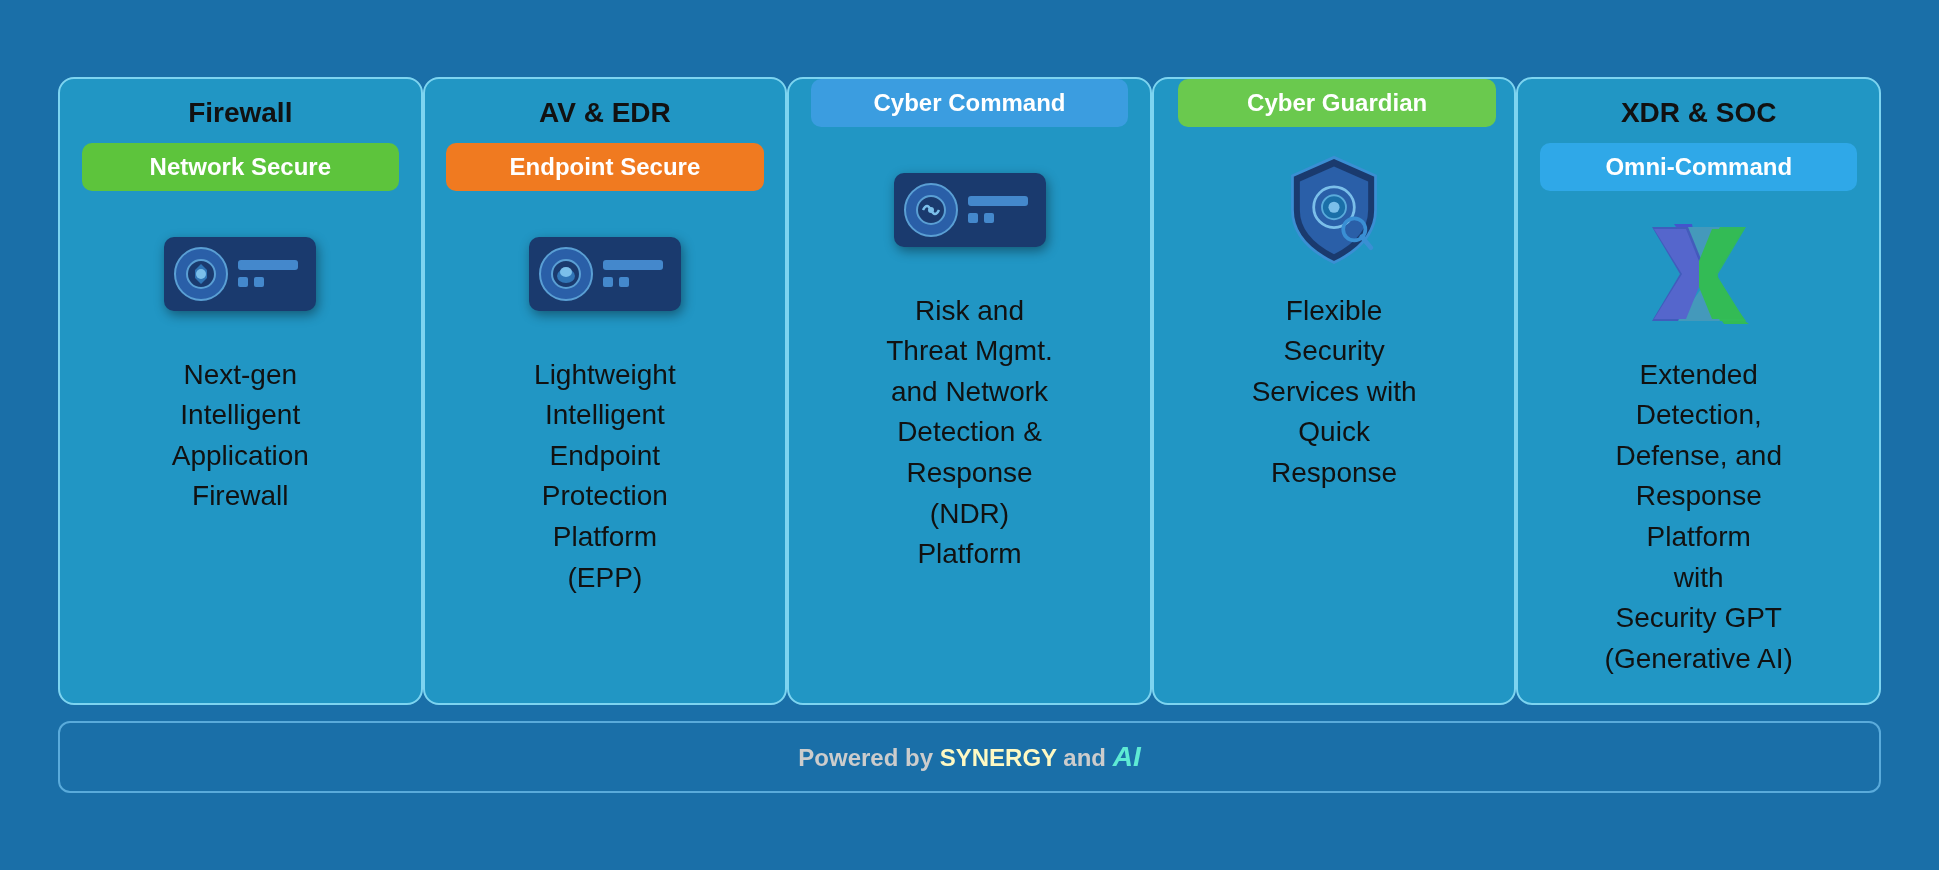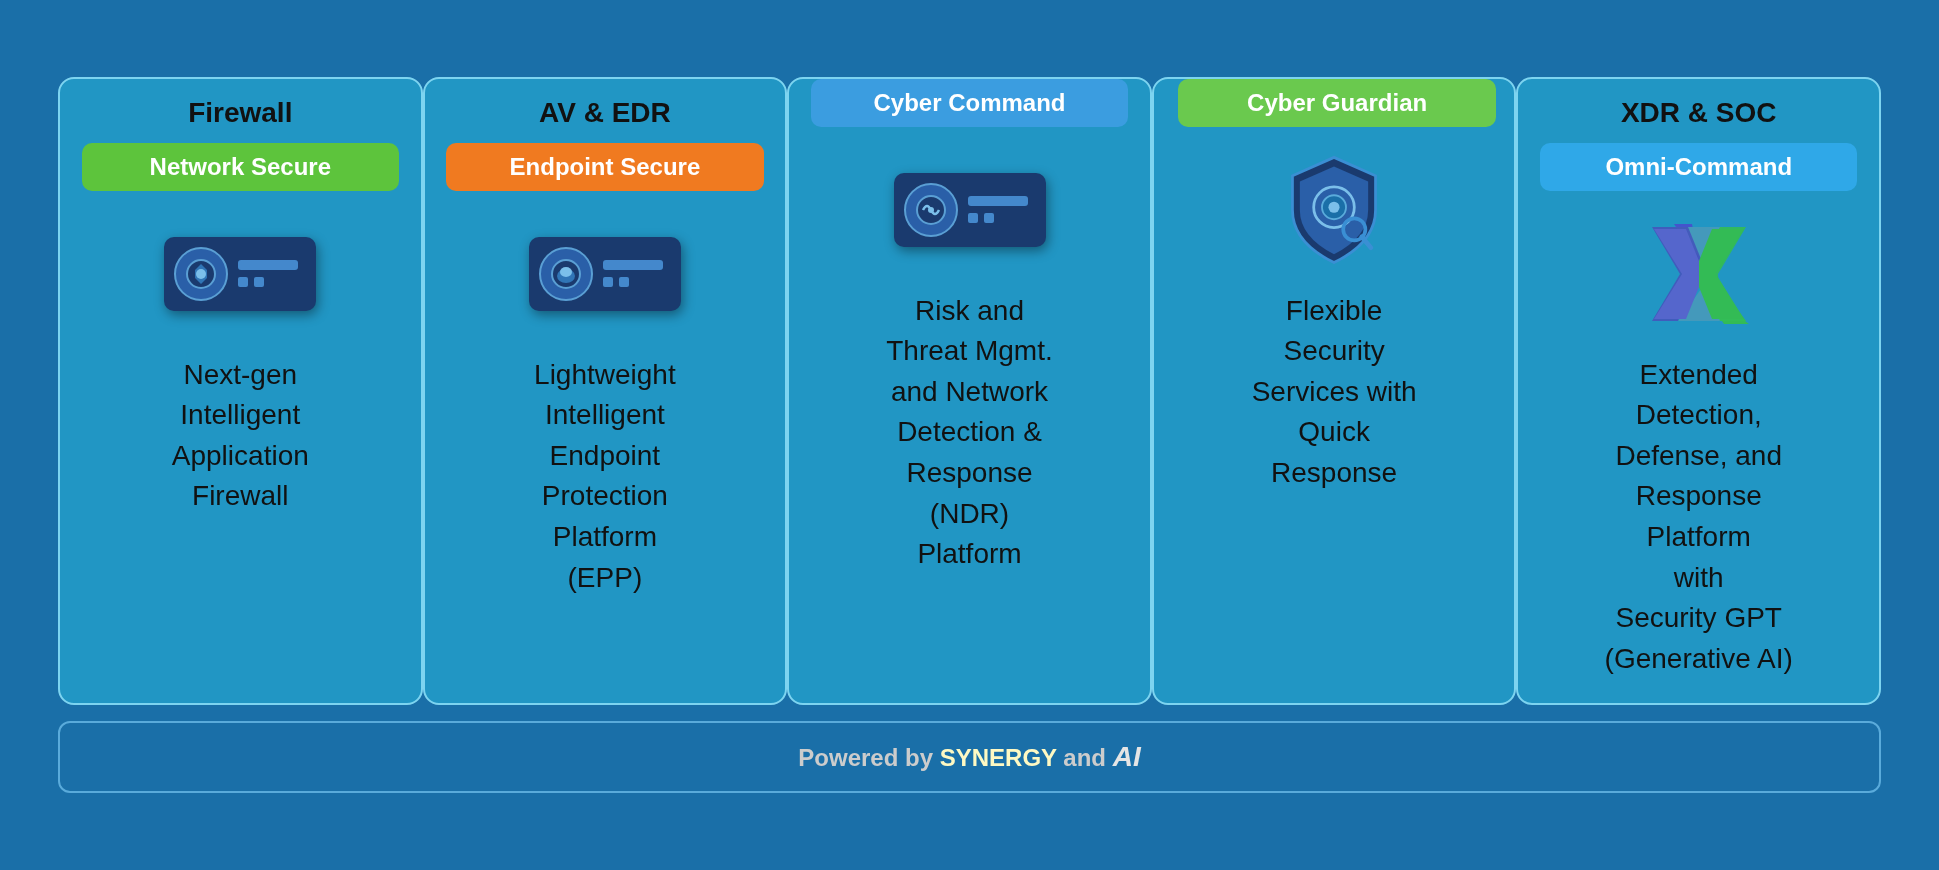--- a/index.html
+++ b/index.html
@@ -87,21 +87,21 @@
       border-radius: 12px;
       border: 2px solid #5aabdb;
       padding: 18px 0;
       text-align: center;
       font-size: 24px;
       font-weight: bold;
       color: #ccc;
       margin-top: 16px;
     }
     .footer-bar .synergy { color: #fef9c3; }
-    .footer-bar .ai { color: #e5e5e5; font-style: italic; font-size: 28px; }
+    .footer-bar .ai { color: #5eead4; font-style: italic; font-size: 28px; }
 
     
     .hw-box {
       display: flex;
       align-items: center;
       background: #1a3a6e;
       border-radius: 10px;
       padding: 10px 18px 10px 10px;
       gap: 10px;
       box-shadow: 2px 4px 12px rgba(0,0,0,0.4);

